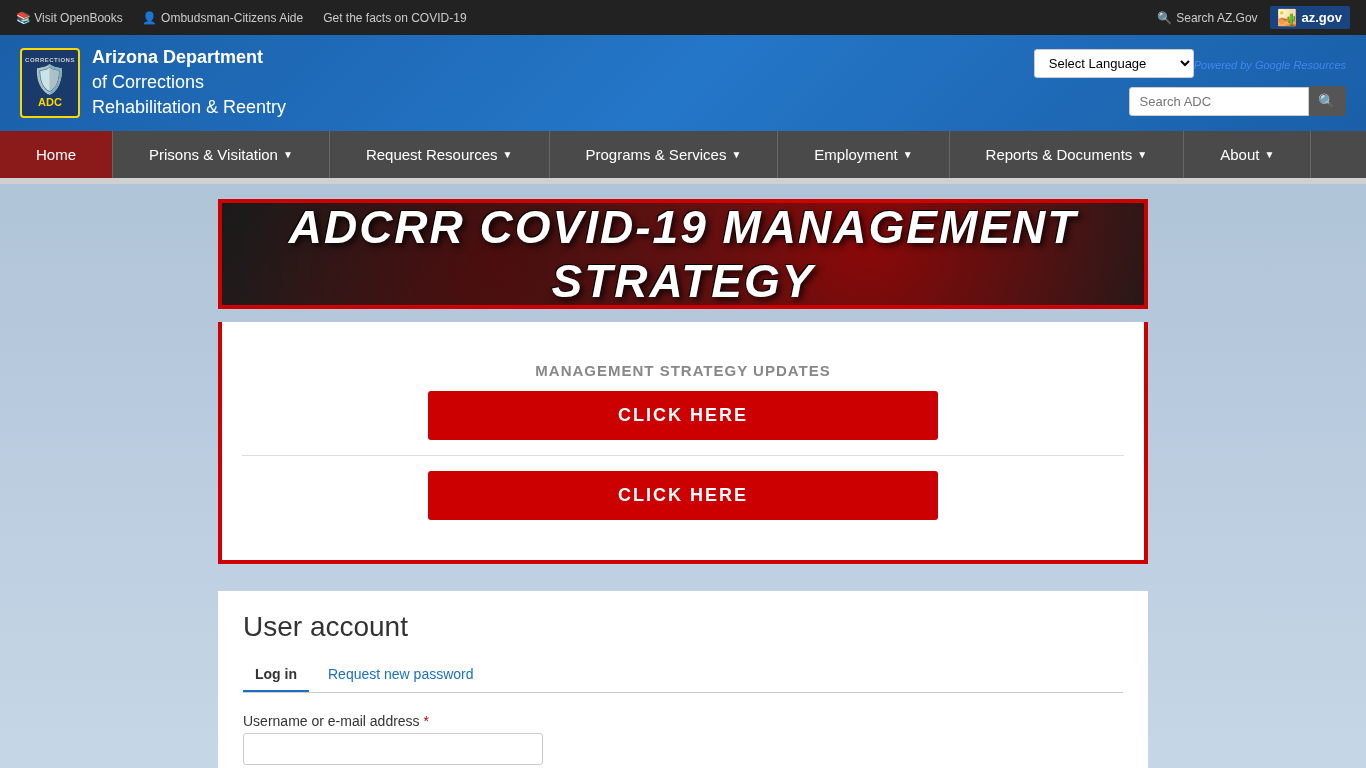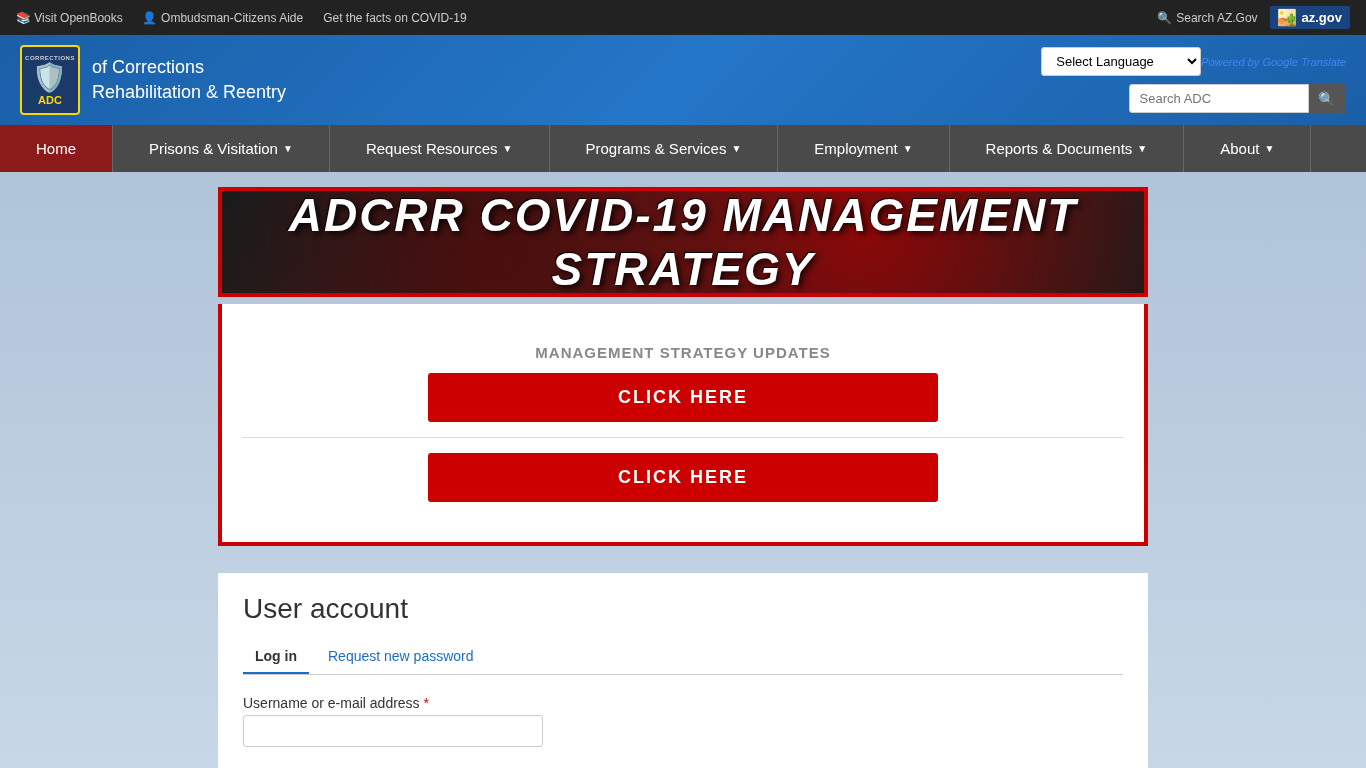--- a/index.html
+++ b/index.html
@@ -124,21 +124,21 @@
     
     .main-wrapper {
       background: linear-gradient(180deg, #b0c4d8 0%, #c8d8e8 100%);
       padding: 0;
       min-height: 560px;
     }
 
     
     .covid-banner-wrapper {
       max-width: 960px;
-      margin: 0 auto;
+      margin: 6px auto;
       padding: 15px 15px 0;
       position: relative;
     }
     .covid-banner {
       position: relative;
       width: 100%;
       height: 110px;
       overflow: hidden;
       border: 4px solid #cc0000;
     }
@@ -285,36 +285,37 @@
 </div>
 
 <div class="header">
   <div class="logo-area">
     <div class="logo-shield">
       <span class="corrections-text">CORRECTIONS</span>
       <span class="shield-symbol">🛡️</span>
       <span class="adc-text">ADC</span>
     </div>
     <div class="org-name">
+      <div class="dept">Arizona Department</div>
       <div>of Corrections</div>
       <div>Rehabilitation &amp; Reentry</div>
     </div>
   </div>
   <div class="header-right">
     <div class="language-select-container">
       <select class="language-select">
         <option>Select Language</option>
         <option>English</option>
         <option>Español</option>
         <option>Français</option>
       </select>
       <div class="powered-by-google">
         <span>Powered by</span>
         <span style="color:#4285f4;"> Google </span>
-        <span>Translate</span>
+        <span>Resources</span>
       </div>
     </div>
     <div class="search-area">
       <input type="text" class="search-input" placeholder="Search ADC" style="">
       <button class="search-button">🔍</button>
     </div>
   </div>
 </div>
 
 <nav class="nav-bar">

